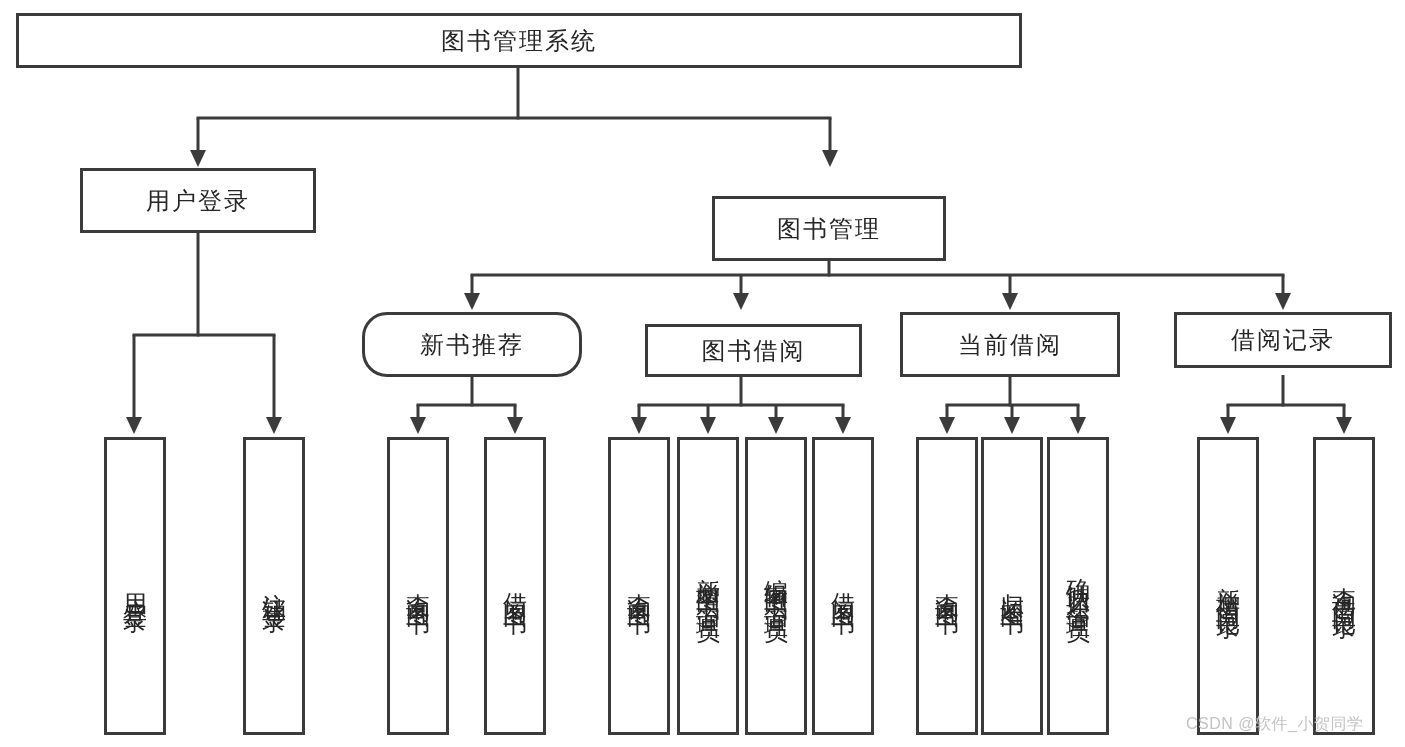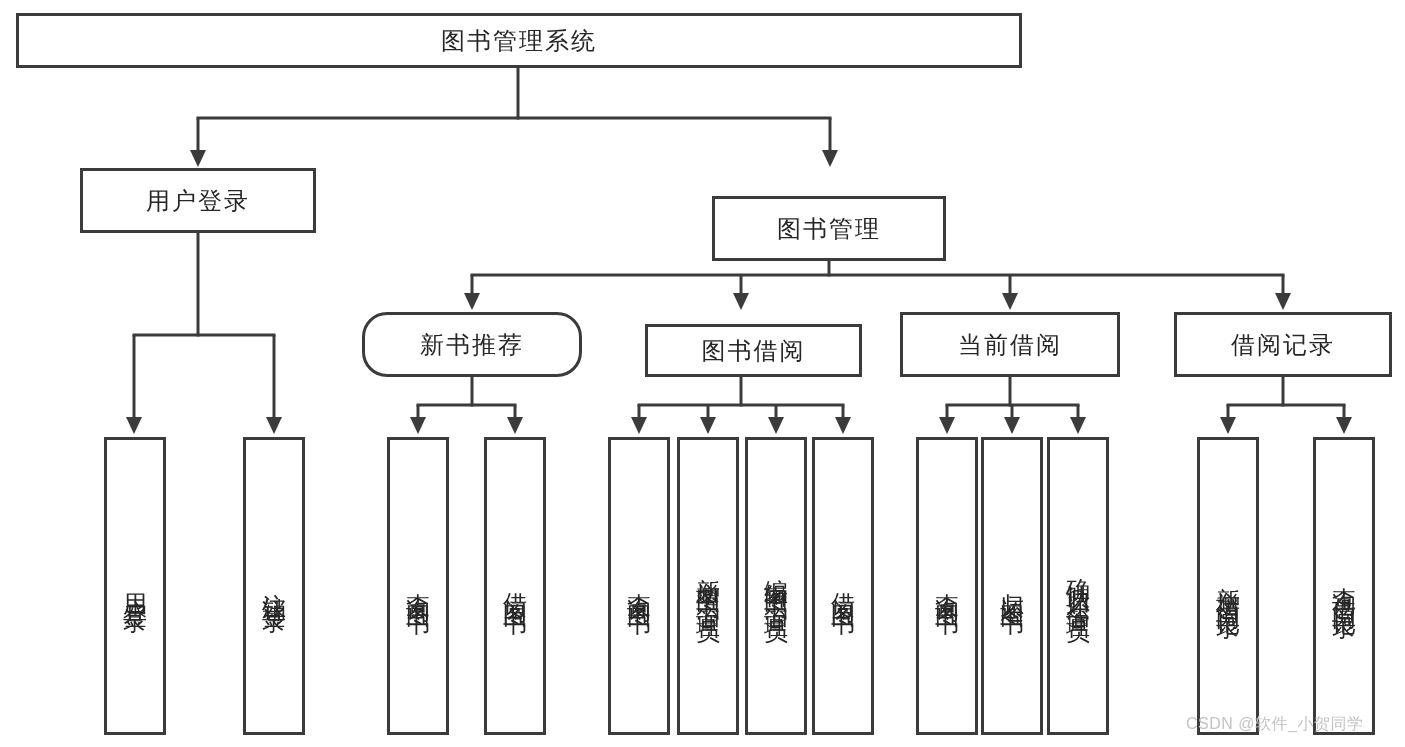--- a/index.html
+++ b/index.html
@@ -134,21 +134,21 @@
   </svg>
 
   <div class="node hnode" style="left:16px; top:13px; width:1006px; height:55px;">图书管理系统</div>
 
   <div class="node hnode" style="left:80px; top:168px; width:236px; height:65px;">用户登录</div>
   <div class="node hnode" style="left:712px; top:168px; width:234px; height:65px;margin-top:28px;">图书管理</div>
 
   <div class="node hnode" style="left:362px; top:312px; width:220px; height:65px;border-radius:25px;">新书推荐</div>
   <div class="node hnode" style="left:633px; top:324px; width:217px; height:53px;margin-left:12px;">图书借阅</div>
   <div class="node hnode" style="left:900px; top:312px; width:220px; height:65px;">当前借阅</div>
-  <div class="node hnode" style="left:1174px; top:312px; width:218px; height:65px;">借阅记录</div>
+  <div class="node hnode" style="left:1174px; top:312px; width:218px; height:56px;">借阅记录</div>
 
   <div class="node vnode" style="left:104px; top:437px; width:62px; height:298px;">用户登录</div>
   <div class="node vnode" style="left:243px; top:437px; width:62px; height:298px;">注销登录</div>
 
   <div class="node vnode" style="left:387px; top:437px; width:62px; height:298px;">查询图书</div>
   <div class="node vnode" style="left:484px; top:437px; width:62px; height:298px;">借阅图书</div>
 
   <div class="node vnode" style="left:608px; top:437px; width:62px; height:298px;">查询图书</div>
   <div class="node vnode" style="left:677px; top:437px; width:62px; height:298px;">新增图书（管理员）</div>
   <div class="node vnode" style="left:745px; top:437px; width:62px; height:298px;">编辑图书（管理员）</div>

